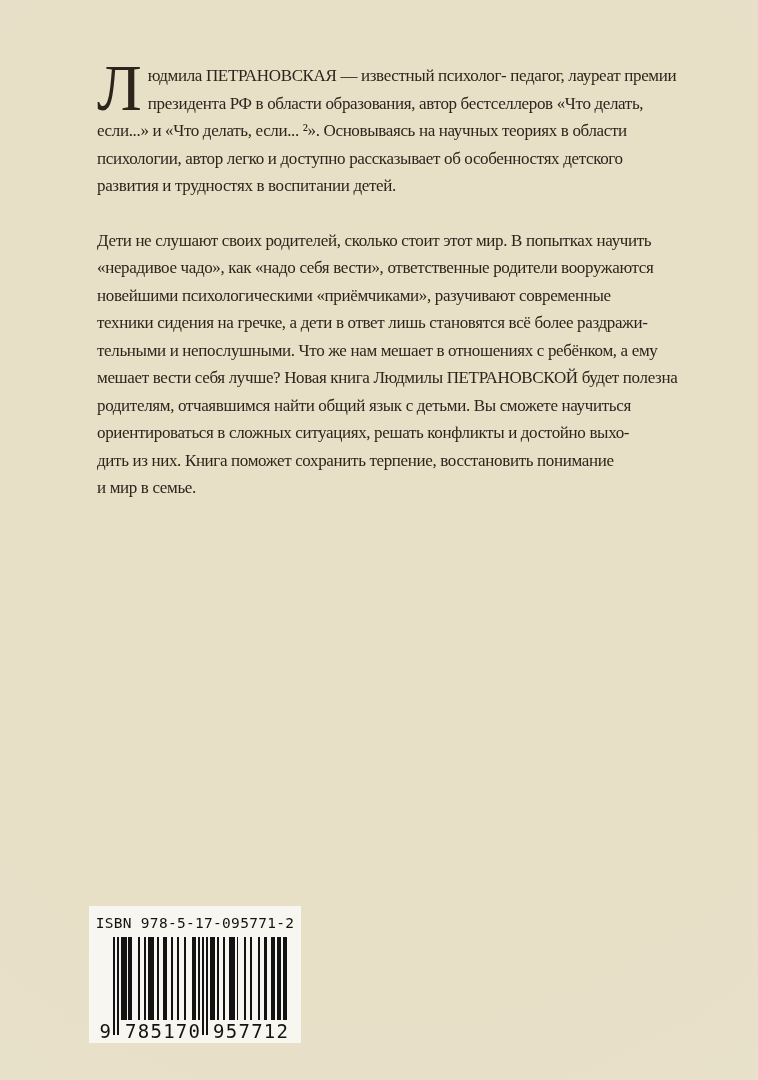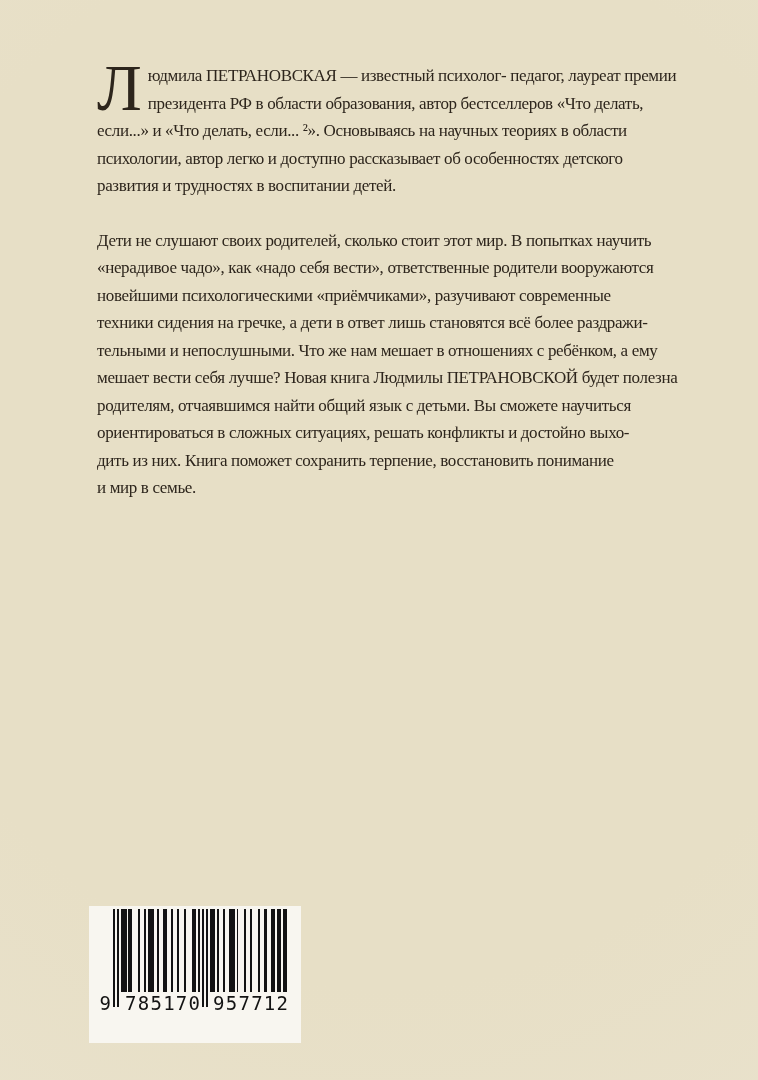--- a/index.html
+++ b/index.html
@@ -84,20 +84,21 @@
 техники сидения на гречке, а дети в ответ лишь становятся всё более раздражи-
 тельными и непослушными. Что же нам мешает в отношениях с ребёнком, а ему
 мешает вести себя лучше? Новая книга Людмилы ПЕТРАНОВСКОЙ будет полезна
 родителям, отчаявшимся найти общий язык с детьми. Вы сможете научиться
 ориентироваться в сложных ситуациях, решать конфликты и достойно выхо-
 дить из них. Книга поможет сохранить терпение, восстановить понимание
 и мир в семье.</p>
   </div>
 
   <div class="barcode-panel">
+    <div class="isbn-label">ISBN 978-5-17-095771-2</div>
     <svg class="barcode-svg" id="barcode-svg" viewBox="0 0 212 108" shape-rendering="crispEdges">
         <rect x="24.00" y="3" width="1.93" height="98" fill="#131313"></rect>
         <rect x="27.86" y="3" width="1.93" height="98" fill="#131313"></rect>
         <rect x="31.72" y="3" width="5.79" height="83" fill="#131313"></rect>
         <rect x="39.44" y="3" width="3.86" height="83" fill="#131313"></rect>
         <rect x="49.09" y="3" width="1.93" height="83" fill="#131313"></rect>
         <rect x="54.88" y="3" width="1.93" height="83" fill="#131313"></rect>
         <rect x="58.74" y="3" width="5.79" height="83" fill="#131313"></rect>
         <rect x="68.39" y="3" width="1.93" height="83" fill="#131313"></rect>
         <rect x="74.18" y="3" width="3.86" height="83" fill="#131313"></rect>

